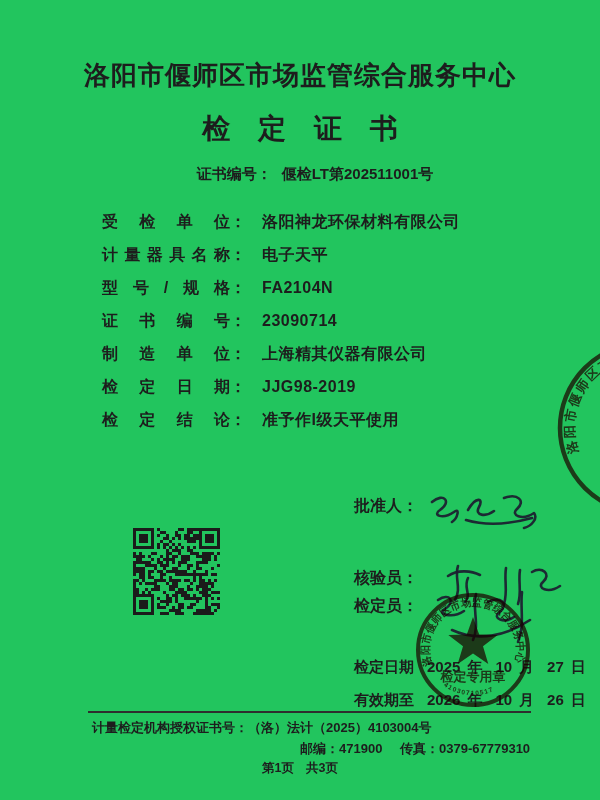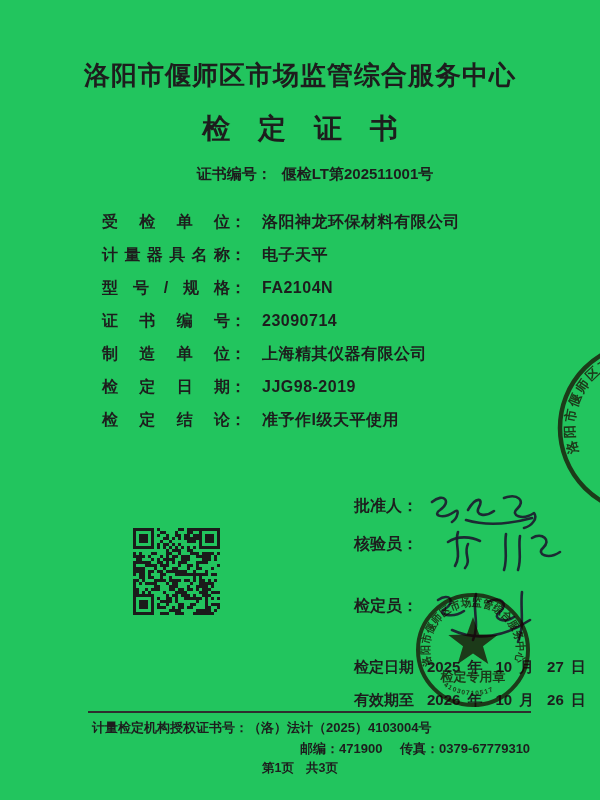--- a/index.html
+++ b/index.html
@@ -21,21 +21,21 @@
   .frow{display:flex;align-items:baseline;height:18px;margin-bottom:15px;
     font-size:16px;font-weight:700;}
   .flabel{display:inline-block;width:128px;text-align:justify;text-align-last:justify;}
   .fcolon{display:inline-block;width:16px;}
   .fvalue{margin-left:16px;white-space:nowrap;letter-spacing:.5px;}
 
   .sig-row{position:absolute;left:354px;display:flex;align-items:flex-start;
     font-size:16px;font-weight:700;}
   .sig-row svg{margin-left:6px;margin-top:-8px;}
   #sig-row-1{top:496px;}
-  #sig-row-2{top:534px;gap:20px;}
+  #sig-row-2{top:568px;gap:20px;}
   #sig-row-3{top:596px;}
   .ink{stroke:#1c1c30;stroke-width:2.6;fill:none;stroke-linecap:round;stroke-linejoin:round;opacity:.92;}
 
   .qr{position:absolute;left:133px;top:528px;width:87px;height:87px;}
 
   .date-row{position:absolute;left:354px;display:flex;align-items:flex-start;
     font-size:15px;font-weight:700;white-space:nowrap;}
   #date-row-1{top:658px;}
   #date-row-2{top:691px;}
   .dnum{margin-left:13px;}

